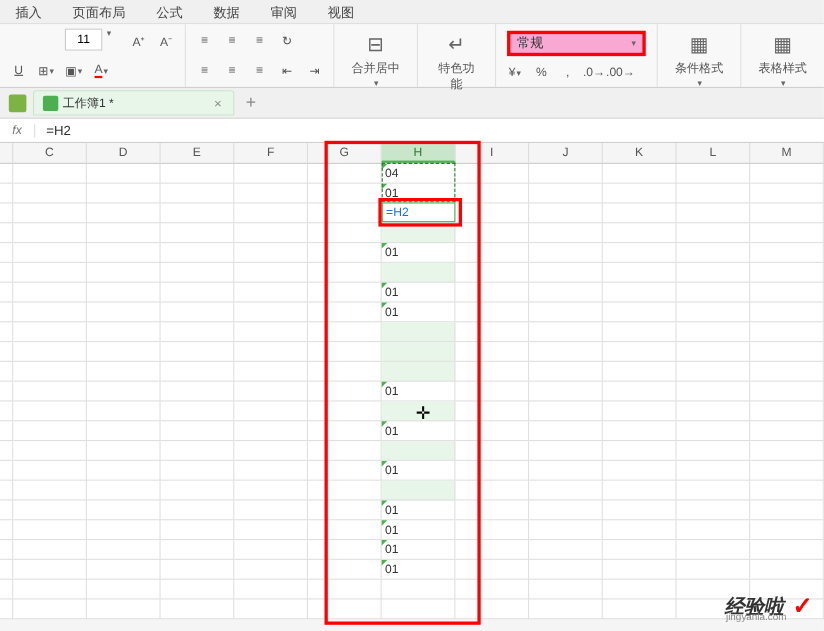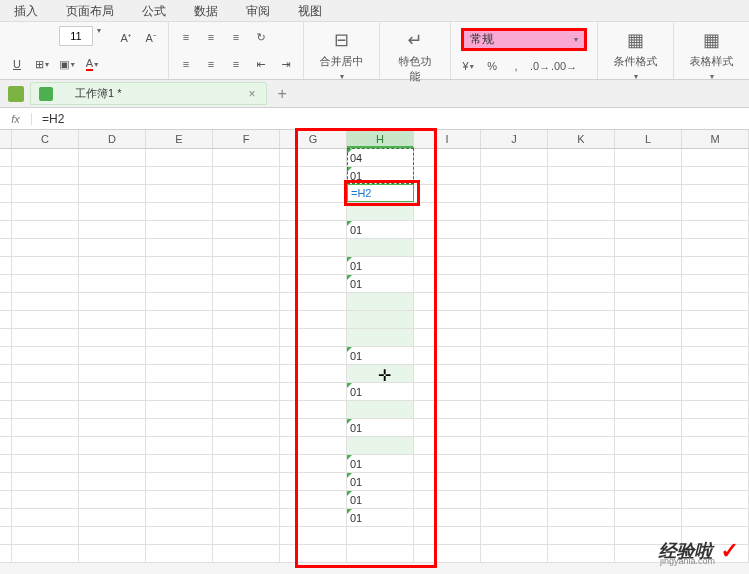--- a/index.html
+++ b/index.html
@@ -18,21 +18,21 @@
     .ribbon-big { display: flex; flex-direction: column; align-items: center; padding: 2px 8px; cursor: pointer; }
     .ribbon-big-icon { width: 28px; height: 24px; display: flex; align-items: center; justify-content: center; font-size: 18px; color: #666; }
     .ribbon-big-label { font-size: 11px; color: #555; margin-top: 2px; text-align: center; }
     
     .format-select { border: 3px solid red; width: 126px; height: 28px; display: flex; align-items: center; padding: 0 6px; background: #f9a8d4; margin: 2px 4px; }
     .format-select-text { flex: 1; font-size: 12px; }
     .ribbon-numfmt { display: flex; gap: 2px; margin-top: 2px; }
     
     .tab-bar { display: flex; align-items: center; background: #f0f0f0; height: 28px; padding-left: 8px; border-bottom: 1px solid #d0d0d0; }
     .tab-left-icon { width: 16px; height: 16px; background: #7cb342; border-radius: 2px; margin-right: 6px; }
-    .doc-tab { display: flex; align-items: center; background: #e8f5e9; border: 1px solid #c8e6c9; padding: 3px 8px; border-radius: 3px 3px 0 0; gap: 22px; }
+    .doc-tab { display: flex; align-items: center; background: #e8f5e9; border: 1px solid #c8e6c9; padding: 3px 8px; border-radius: 3px 3px 0 0; gap: 4px; }
     .doc-icon { width: 14px; height: 14px; background: #4caf50; border-radius: 2px; }
     .tab-close { color: #888; cursor: pointer; font-size: 12px; padding: 0 3px; }
     .tab-add { margin-left: 10px; color: #888; font-size: 16px; cursor: pointer; }
     
     .formula-bar { display: flex; align-items: center; background: white; height: 22px; border-bottom: 1px solid #d0d0d0; }
     .fx-label { width: 32px; text-align: center; font-style: italic; color: #777; font-size: 11px; border-right: 1px solid #ddd; }
     .formula-input { flex: 1; padding: 0 10px; font-size: 12px; color: #333; }
     
     .grid-area { position: relative; background: white; }
     .col-headers { display: flex; background: #f5f5f5; border-bottom: 1px solid #ccc; margin-left: 0; }

